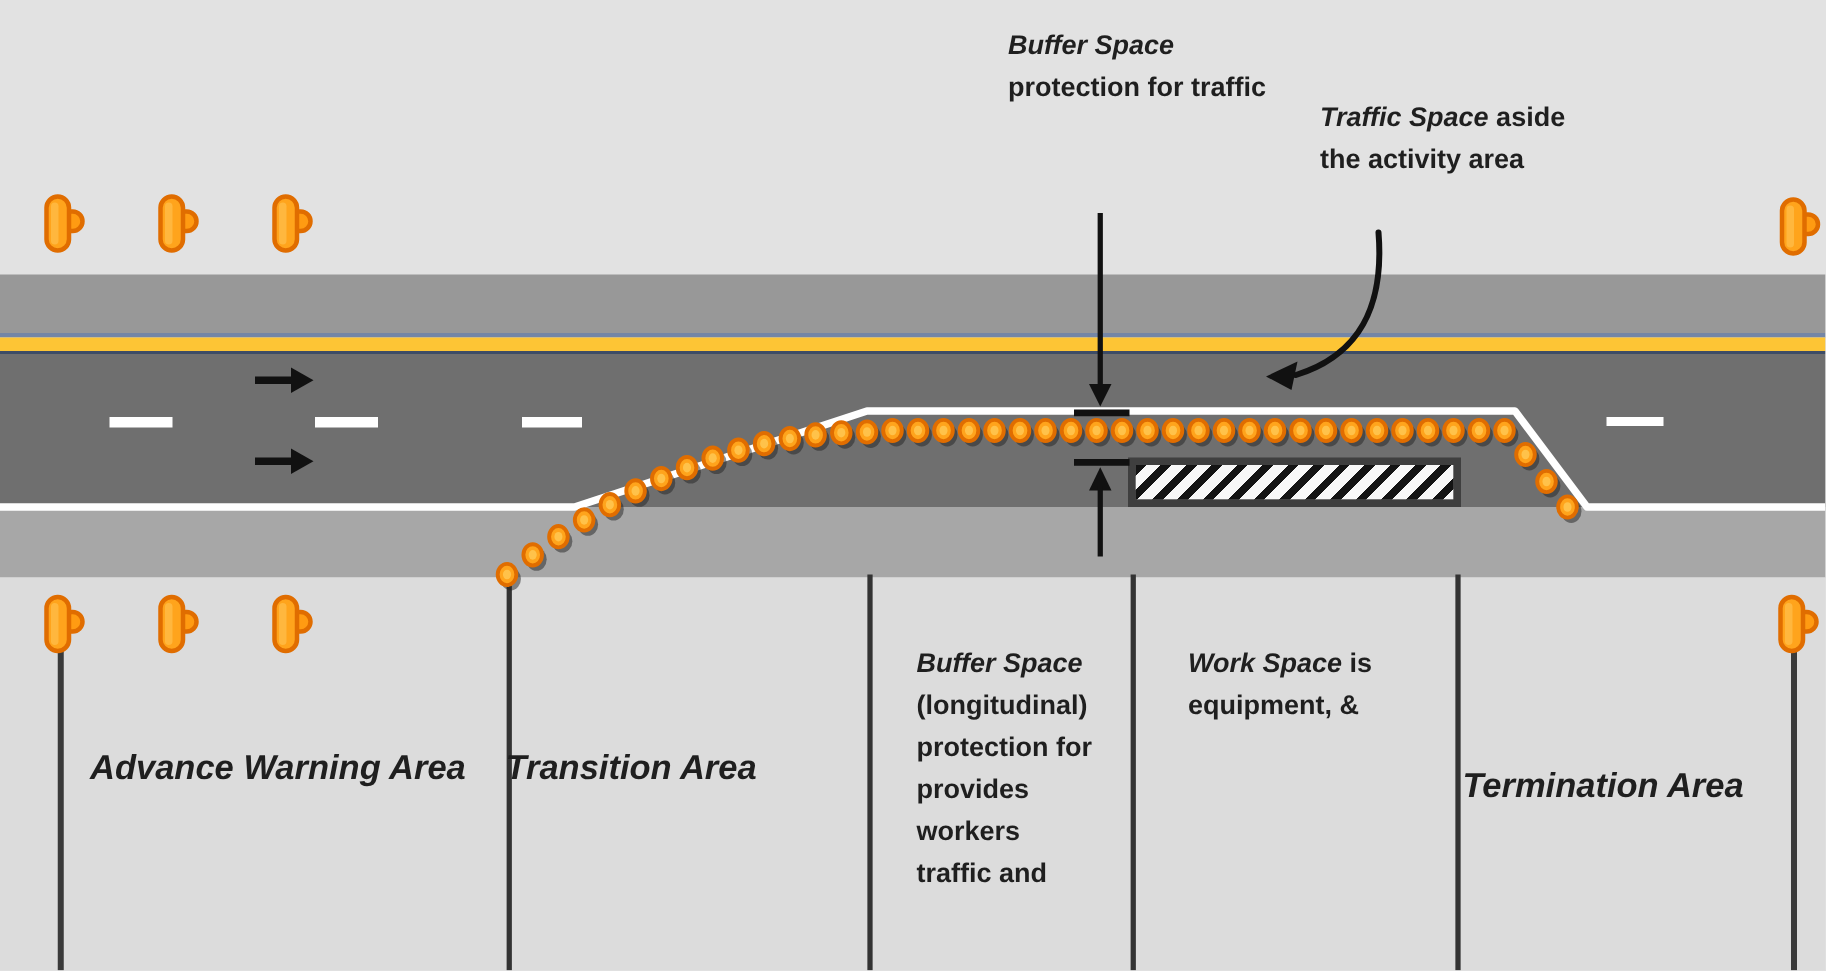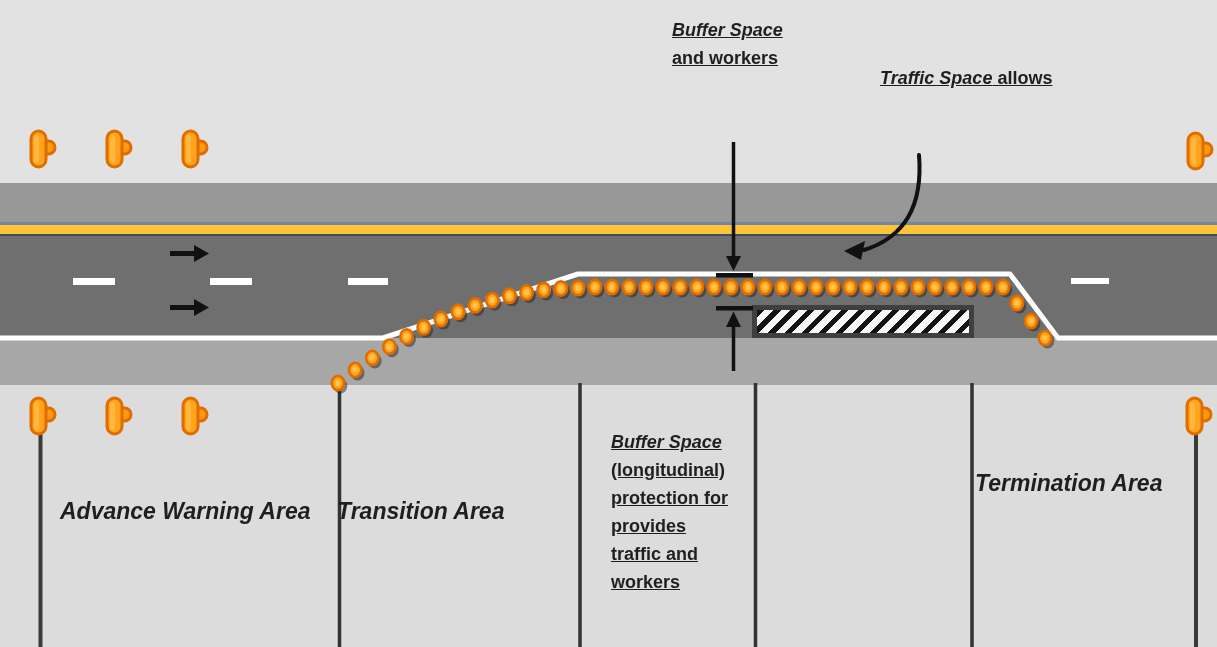--- a/index.html
+++ b/index.html
@@ -18,21 +18,21 @@
   .yellow-line{top:225px;height:9px;background:var(--lane-yellow);}
   .slate-bottom{top:234px;height:2px;background:var(--slate-bottom);}
   .roadway{top:236px;height:102px;background:var(--road-gray);}
   .shoulder-bottom{top:338px;height:47px;background:var(--shoulder-gray-light);}
   .bottom-area{top:385px;height:262px;background:var(--background-gray-bottom);}
   .overlay{position:absolute;left:0;top:0;}
   .work-space{position:absolute;left:752px;top:305px;width:222px;height:33px;
     box-sizing:border-box;border:5px solid #3f3f3f;
     background:repeating-linear-gradient(135deg,#141414 0 5px,#f8f8f8 5px 12px);}
   .note{position:absolute;font-size:18px;line-height:28px;font-weight:600;}
-  .note .l{white-space:nowrap;text-decoration:underline;}
+  .note .l{white-space:nowrap;}
   .it{font-style:italic;}
   .area-label{position:absolute;font-size:23px;font-weight:600;font-style:italic;
     text-align:left;white-space:nowrap;}
   .sign{position:absolute;width:28px;height:40px;}
   svg .edge{stroke:var(--white);stroke-width:5;fill:none;stroke-linejoin:round;}
   svg .dash{fill:var(--white);}
   svg .blk{fill:#111;}
   svg .dim{stroke:#111;stroke-width:3.5;fill:none;}
   svg .curve{stroke:#111;stroke-width:4;fill:none;stroke-linecap:round;}
   svg .divider{stroke:var(--line-dark);stroke-width:3.5;}
@@ -268,35 +268,38 @@
         <rect class="hl" x="5" y="6" width="5" height="28" rx="2.5"></rect>
       </svg></div>
   <div class="sign" style="left:1185px;top:396px"><svg width="28" height="40" viewBox="0 0 28 40">
         <rect class="arm" x="11" y="12" width="15" height="13" rx="6.5"></rect>
         <rect class="cap" x="2" y="2" width="15" height="36" rx="7.5"></rect>
         <rect class="hl" x="5" y="6" width="5" height="28" rx="2.5"></rect>
       </svg></div>
 
   <div class="note" style="left:672px;top:16px">
     <div class="l"><span class="it">Buffer Space</span></div>
-    <div class="l">and workers</div>
+    <div class="l">protection for traffic</div>
   </div>
 
   <div class="note" style="left:880px;top:64px">
-    <div class="l"><span class="it">Traffic Space</span><span> allows</span></div>
+    <div class="l"><span class="it">Traffic Space</span><span> aside</span></div>
+    <div class="l">the activity area</div>
   </div>
 
   <div class="note" style="left:611px;top:428px">
     <div class="l"><span class="it">Buffer Space</span></div>
     <div class="l">(longitudinal)</div>
     <div class="l">protection for</div>
     <div class="l">provides</div>
+    <div class="l">workers</div>
     <div class="l">traffic and</div>
-    <div class="l">workers</div>
   </div>
 
   <div class="note" style="left:792px;top:428px">
+    <div class="l"><span class="it">Work Space</span><span> is</span></div>
+    <div class="l">equipment, &amp;</div>
   </div>
 
   <div class="area-label" style="left:60px;top:498px;width:260px">Advance Warning Area</div>
   <div class="area-label" style="left:337px;top:498px;width:230px">Transition Area</div>
-  <div class="area-label" style="left:975px;top:470px;width:220px">Termination Area</div>
+  <div class="area-label" style="left:975px;top:510px;width:220px">Termination Area</div>
 </div>
 
 </body></html>

